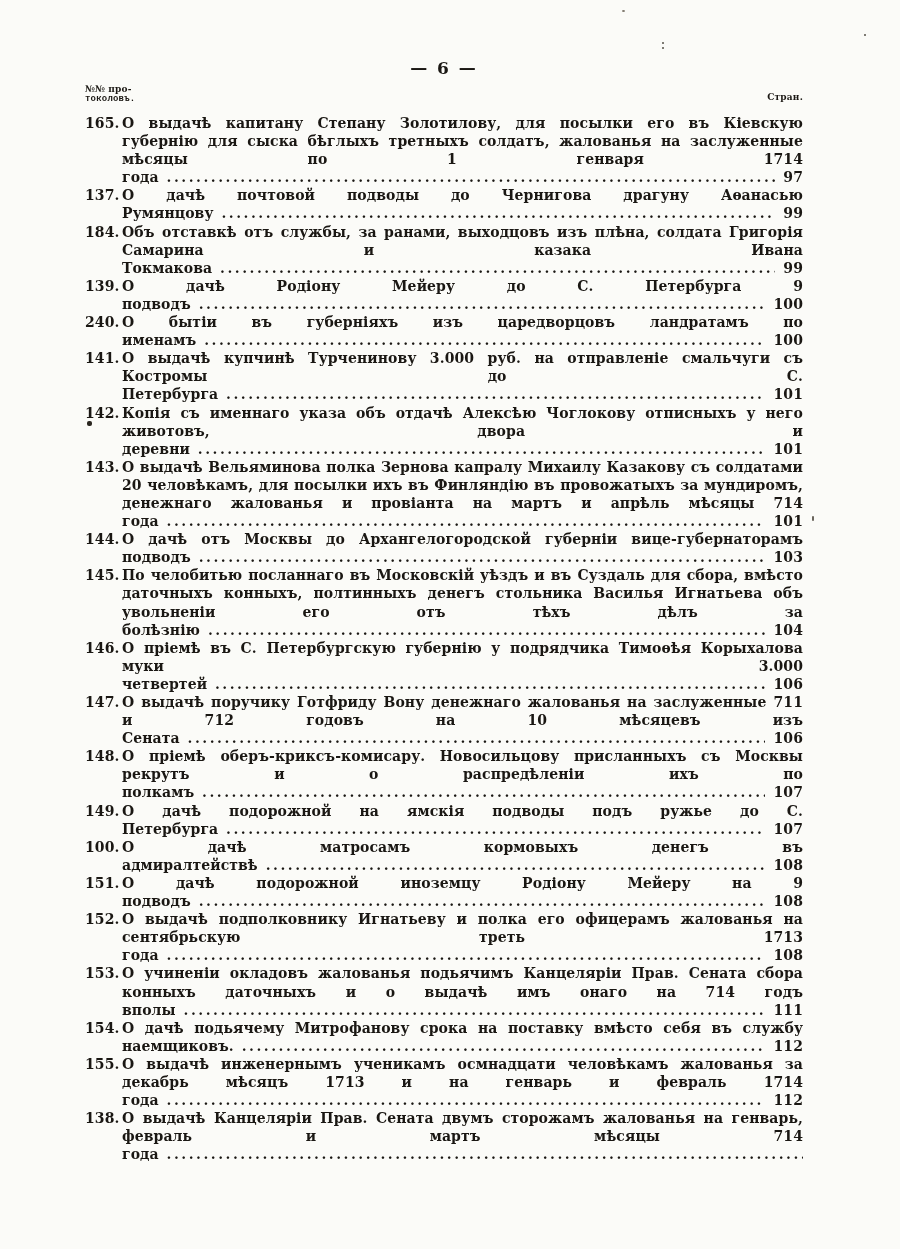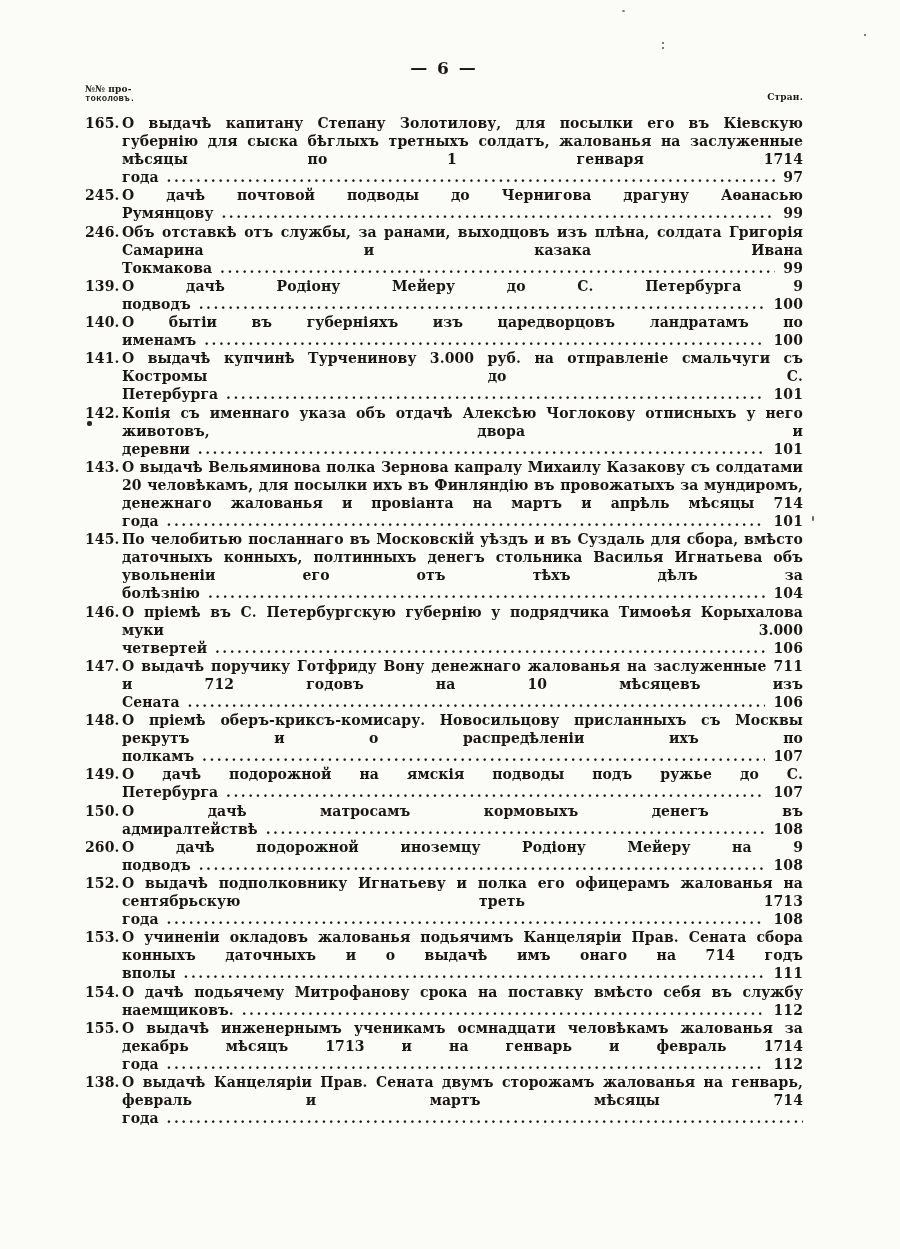--- a/index.html
+++ b/index.html
@@ -105,47 +105,50 @@
   <span style="display:block;font-family:Liberation Mono, monospace;">токоловъ.</span>
 </div>
 <div class="colhead-right">Стран.</div>
 
 <div class="entries">
   <div class="entry">
     <span class="entry-num">165.</span><span class="entry-text">О выдачѣ капитану Степану Золотилову, для посылки его въ Кіевскую губернію для сыска бѣглыхъ третныхъ солдатъ, жалованья на заслуженные мѣсяцы по 1 генваря 1714 года</span><span class="entry-page">97</span>
   </div>
 
   <div class="entry">
-    <span class="entry-num">245.</span><span class="entry-text">О дачѣ почтовой подводы до Чернигова драгуну Аѳанасью Румянцову</span><span class="entry-page">99</span>
-  </div>
-
-  <div class="entry">
-    <span class="entry-num">246.</span><span class="entry-text">Объ отставкѣ отъ службы, за ранами, выходцовъ изъ плѣна, солдата Григорія Самарина и казака Ивана Токмакова</span><span class="entry-page">99</span>
+    <span class="entry-num">137.</span><span class="entry-text">О дачѣ почтовой подводы до Чернигова драгуну Аѳанасью Румянцову</span><span class="entry-page">99</span>
+  </div>
+
+  <div class="entry">
+    <span class="entry-num">184.</span><span class="entry-text">Объ отставкѣ отъ службы, за ранами, выходцовъ изъ плѣна, солдата Григорія Самарина и казака Ивана Токмакова</span><span class="entry-page">99</span>
   </div>
 
   <div class="entry">
     <span class="entry-num">139.</span><span class="entry-text">О дачѣ Родіону Мейеру до С. Петербурга 9 подводъ</span><span class="entry-page">100</span>
   </div>
 
   <div class="entry">
-    <span class="entry-num">140.</span><span class="entry-text">О бытіи въ губерніяхъ изъ царедворцовъ ландратамъ по именамъ</span><span class="entry-page">100</span>
+    <span class="entry-num">240.</span><span class="entry-text">О бытіи въ губерніяхъ изъ царедворцовъ ландратамъ по именамъ</span><span class="entry-page">100</span>
   </div>
 
   <div class="entry">
     <span class="entry-num">141.</span><span class="entry-text">О выдачѣ купчинѣ Турченинову 3.000 руб. на отправленіе смальчуги съ Костромы до С. Петербурга</span><span class="entry-page">101</span>
   </div>
 
   <div class="entry">
     <span class="entry-num">142.</span><span class="entry-text">Копія съ именнаго указа объ отдачѣ Алексѣю Чоглокову отписныхъ у него животовъ, двора и деревни</span><span class="entry-page">101</span>
   </div>
 
   <div class="entry">
     <span class="entry-num">143.</span><span class="entry-text">О выдачѣ Вельяминова полка Зернова капралу Михаилу Казакову съ солдатами 20 человѣкамъ, для посылки ихъ въ Финляндію въ провожатыхъ за мундиромъ, денежнаго жалованья и провіанта на мартъ и апрѣль мѣсяцы 714 года</span><span class="entry-page">101</span>
   </div>
 
+  <div class="entry">
+    <span class="entry-num">144.</span><span class="entry-text">О дачѣ отъ Москвы до Архангелогородской губерніи вице-губернаторамъ подводъ</span><span class="entry-page">103</span>
+  </div>
 
   <div class="entry">
     <span class="entry-num">145.</span><span class="entry-text">По челобитью посланнаго въ Московскій уѣздъ и въ Суздаль для сбора, вмѣсто даточныхъ конныхъ, полтинныхъ денегъ стольника Василья Игнатьева объ увольненіи его отъ тѣхъ дѣлъ за болѣзнію</span><span class="entry-page">104</span>
   </div>
 
   <div class="entry">
     <span class="entry-num">146.</span><span class="entry-text">О пріемѣ въ С. Петербургскую губернію у подрядчика Тимоѳѣя Корыхалова муки 3.000 четвертей</span><span class="entry-page">106</span>
   </div>
 
   <div class="entry">
@@ -154,25 +157,25 @@
 
   <div class="entry">
     <span class="entry-num">148.</span><span class="entry-text">О пріемѣ оберъ-криксъ-комисару. Новосильцову присланныхъ съ Москвы рекрутъ и о распредѣленіи ихъ по полкамъ</span><span class="entry-page">107</span>
   </div>
 
   <div class="entry">
     <span class="entry-num">149.</span><span class="entry-text">О дачѣ подорожной на ямскія подводы подъ ружье до С. Петербурга</span><span class="entry-page">107</span>
   </div>
 
   <div class="entry">
-    <span class="entry-num">150.</span><span class="entry-text">О дачѣ матросамъ кормовыхъ денегъ въ адмиралтействѣ</span><span class="entry-page">108</span>
-  </div>
-
-  <div class="entry">
-    <span class="entry-num">260.</span><span class="entry-text">О дачѣ подорожной иноземцу Родіону Мейеру на 9 подводъ</span><span class="entry-page">108</span>
+    <span class="entry-num">100.</span><span class="entry-text">О дачѣ матросамъ кормовыхъ денегъ въ адмиралтействѣ</span><span class="entry-page">108</span>
+  </div>
+
+  <div class="entry">
+    <span class="entry-num">151.</span><span class="entry-text">О дачѣ подорожной иноземцу Родіону Мейеру на 9 подводъ</span><span class="entry-page">108</span>
   </div>
 
   <div class="entry">
     <span class="entry-num">152.</span><span class="entry-text">О выдачѣ подполковнику Игнатьеву и полка его офицерамъ жалованья на сентябрьскую треть 1713 года</span><span class="entry-page">108</span>
   </div>
 
   <div class="entry">
     <span class="entry-num">153.</span><span class="entry-text">О учиненіи окладовъ жалованья подьячимъ Канцеляріи Прав. Сената сбора конныхъ даточныхъ и о выдачѣ имъ онаго на 714 годъ вполы</span><span class="entry-page">111</span>
   </div>
 

